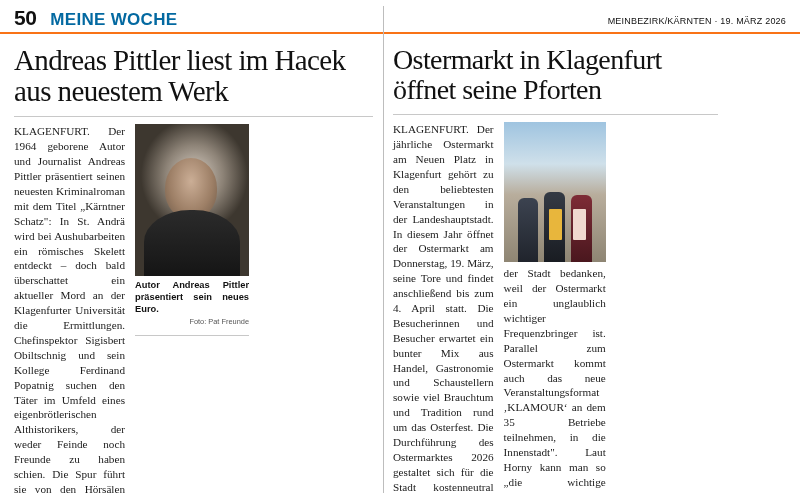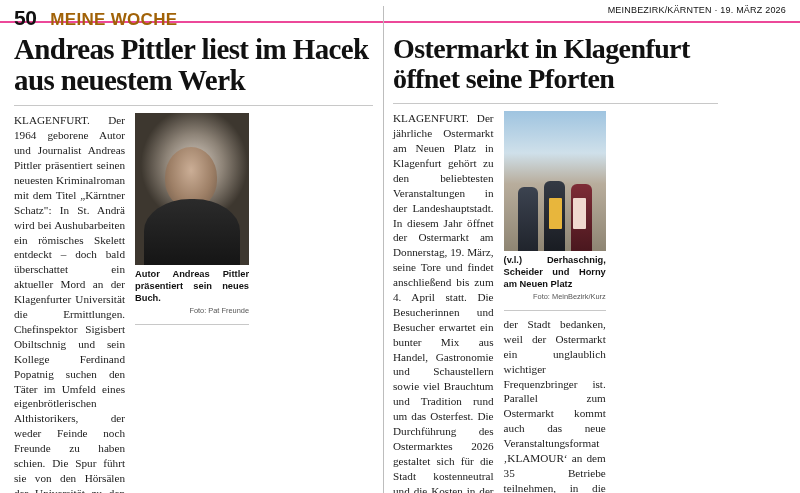--- a/index.html
+++ b/index.html
@@ -10,36 +10,36 @@
     font-family: "Liberation Serif", serif;
     overflow: hidden;
     position: relative;
   }
 
   
   .masthead {
     display: flex;
     align-items: baseline;
     padding: 6px 14px 4px 14px;
-    border-bottom: 2px solid #ec4899;
-    position: relative;
-    height: 23px;
+    border-bottom: 2px solid #f97316;
+    position: relative;
+    height: 34px;
   }
   .page-num {
     font-family: "Liberation Sans", sans-serif;
     font-weight: bold;
     font-size: 21px;
     color: #111;
     letter-spacing: -0.5px;
   }
   .section-title {
     font-family: "Liberation Sans", sans-serif;
     font-weight: bold;
     font-size: 17px;
-    color: #a16207;
+    color: #0369a1;
     letter-spacing: 0.3px;
     margin-left: 14px;
   }
   .edition {
     position: absolute;
     right: 14px;
     bottom: 6px;
     font-family: "Liberation Sans", sans-serif;
     font-size: 9px;
     color: #111;
@@ -63,21 +63,21 @@
     top: 6px;
     bottom: 0;
     width: 1px;
     background: #bdbdbd;
     left: 383px;
   }
 
   
   h1.headline {
     font-family: "Liberation Serif", serif;
-    font-weight: bold;
+    font-weight: normal;
     font-size: 29px;
     line-height: 1.06;
     color: #111;
     letter-spacing: -0.6px;
     margin-top: 11px;
     margin-bottom: 10px;
   }
   h1.headline.right {
     font-size: 28px;
   }
@@ -192,21 +192,21 @@
 
     <div class="cols">
 
       <div class="col lc1">
         <p>KLAGENFURT. Der 1964 geborene Autor und Journalist Andreas Pittler präsentiert seinen neuesten Kriminalroman mit dem Titel „Kärntner Schatz": In St. Andrä wird bei Aushubarbeiten ein römisches Skelett entdeckt – doch bald überschattet ein aktueller Mord an der Klagenfurter Universität die Ermittlungen. Chefinspektor Sigisbert Obiltschnig und sein Kollege Ferdinand Popatnig suchen den Täter im Umfeld eines eigenbrötlerischen Althistorikers, der weder Feinde noch Freunde zu haben schien. Die Spur führt sie von den Hörsälen der Universität zu den archäologischen Ausgrabungen römischer Relikte, wo Vergangenheit und Gegen-</p>
       </div>
 
       <div class="col lc2">
         <div class="photo photo-left"></div>
         <div class="cap-wrap">
-          <div class="caption">Autor Andreas Pittler präsentiert sein neues Buch.</div>
+          <div class="caption">Autor Andreas Pittler präsentiert sein neues Euro.</div>
           <div class="credit">Foto: Pat Freunde</div>
         </div>
       </div>
 
       <div class="col lc3">
         <div style="height:155px"></div>
       </div>
     </div>
 
     <div class="cols" style="margin-top:-112px; margin-left:123px;">
@@ -226,24 +226,20 @@
       </div>
 
       <div class="col rc2">
         <div class="photo photo-right">
           <div class="ph-fig" style="left:14%;width:20%;height:46%;background:linear-gradient(180deg,#3c4350 0%,#20242c 100%);"></div>
           <div class="ph-fig" style="left:40%;width:20%;height:50%;background:linear-gradient(180deg,#343a44 0%,#191c22 100%);"></div>
           <div class="ph-fig" style="left:66%;width:21%;height:48%;background:linear-gradient(180deg,#7e2c36 0%,#4a171e 100%);"></div>
           <div class="ph-fig" style="left:44%;bottom:16%;width:13%;height:22%;background:#e8b63c;border-radius:1px;"></div>
           <div class="ph-fig" style="left:68%;bottom:16%;width:13%;height:22%;background:#f0d9cf;border-radius:1px;"></div>
         </div>
-        <div class="cap-wrap">
-          <div class="caption">(v.l.) Derhaschnig, Scheider und Horny am Neuen Platz</div>
-          <div class="credit">Foto: MeinBezirk/Kurz</div>
-        </div>
         <p>der Stadt bedanken, weil der Ostermarkt ein unglaublich wichtiger Frequenzbringer ist. Parallel zum Ostermarkt kommt auch das neue Veranstaltungsformat ‚KLAMOUR‘ an dem 35 Betriebe teilnehmen, in die Innenstadt". Laut Horny kann man so „die wichtige Zielgruppe aus dem</p>
       </div>
 
       <div class="col rc3"></div>
     </div>
   </div>
 
 </div>
 
 </body></html>

